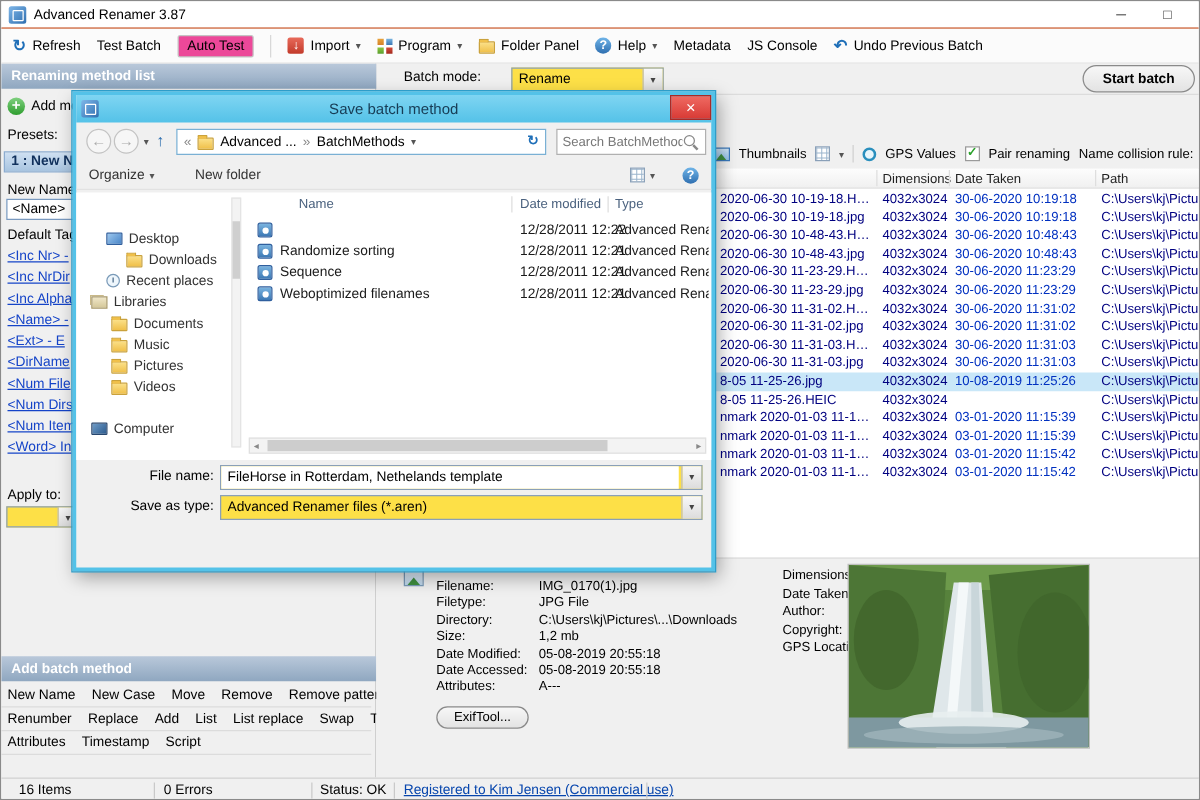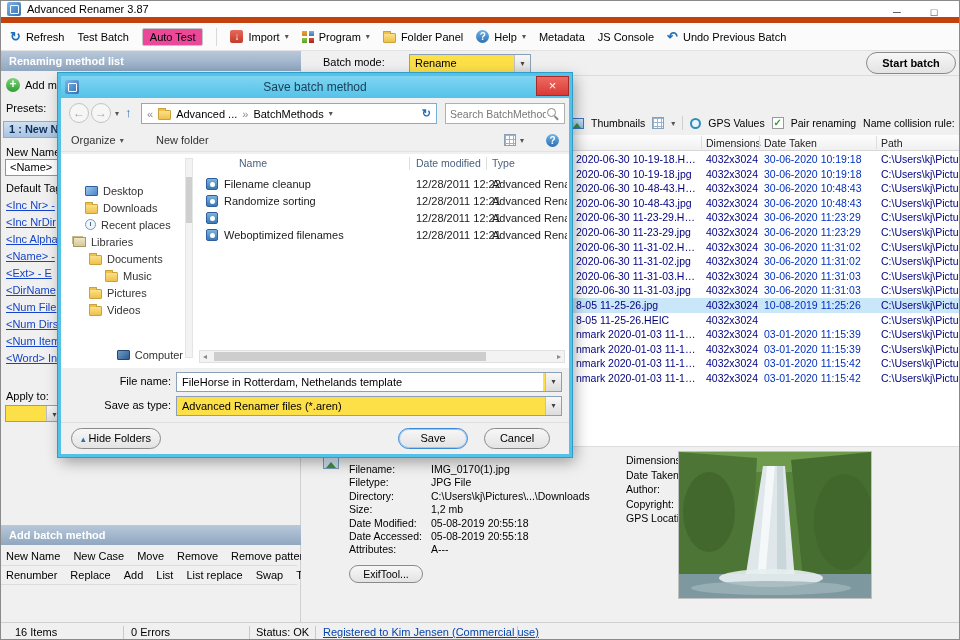--- a/index.html
+++ b/index.html
@@ -1,20 +1,20 @@
 <!DOCTYPE html>
 <html><head>
 <meta charset="utf-8">
 <style>
   *{box-sizing:border-box;margin:0;padding:0}
   body{margin:0;background:#666;font-family:"Liberation Sans",sans-serif}
   #root{position:relative;width:960px;height:640px;background:#fff;border:1px solid #8a8a8a;overflow:hidden;font-size:11px;color:#000}
 
   
-  .titlebar{position:absolute;left:0;top:0;right:0;height:22px;background:#fff;display:flex;align-items:center;gap:6px;padding-left:6px;border-bottom:6px solid #c2410c}
+  .titlebar{position:absolute;left:0;top:0;right:0;height:22px;background:#fff;display:flex;align-items:center;gap:6px;padding-left:6px;border-bottom:1px solid #c2410c}
   .app-ic{width:14px;height:14px;border-radius:2px;background:linear-gradient(135deg,#7fb6e8,#2f6fb0);position:relative;flex:0 0 auto}
   .app-ic::after{content:"";position:absolute;left:3px;top:3px;width:7px;height:7px;border:1.5px solid #fff;border-radius:1px}
   .win-btn{position:absolute;top:0;width:30px;height:22px;text-align:center;line-height:22px;color:#333;font-size:11px;cursor:default}
 
   
   .toolbar{position:absolute;left:0;top:22px;right:0;height:28px;background:#fbfbfb;border-bottom:1px solid #e2e2e2;display:flex;align-items:center;gap:13px;padding:0 9px}
   .tb-item{display:flex;align-items:center;gap:5px;white-space:nowrap}
   .tb-toggle{border:1px solid #c4c4c4;background:#ec4899;padding:2px 7px;border-radius:2px}
   .tb-sep{width:1px;height:18px;background:#d8d8d8}
   .dd{color:#555;font-size:8px}
@@ -256,20 +256,25 @@
         </div>
         <div class="abm-row">
           <span class="abm-btn">Renumber</span>
           <span class="abm-btn">Replace</span>
           <span class="abm-btn">Add</span>
           <span class="abm-btn">List</span>
           <span class="abm-btn">List replace</span>
           <span class="abm-btn">Swap</span>
           <span class="abm-btn">Trim</span>
         </div>
+        <div class="abm-row">
+          <span class="abm-btn">Attributes</span>
+          <span class="abm-btn">Timestamp</span>
+          <span class="abm-btn">Script</span>
+        </div>
       </div>
   </div>
 
   <div id="mid-strip">
     <div class="ftb">
       <span class="ic-image"></span>
       <span>Thumbnails</span>
       <span class="ic-grid"></span>
       <span class="dd">▾</span>
       <span class="v-sep"></span>
@@ -484,78 +489,78 @@
         <span class="ic-help">?</span>
       </span>
     </div>
 
     <div class="dlg-main">
       <div id="dlg-tree">
           <div class="tree-item" style="padding-left: 24px;">
             <span class="ti ic-monitor"></span>
             <span class="tree-label">Desktop</span>
           </div>
-          <div class="tree-item" style="padding-left: 24px;">
+          <div class="tree-item" style="padding-left: 40px;">
             <span class="ti ic-folder"></span>
             <span class="tree-label">Downloads</span>
           </div>
           <div class="tree-item" style="padding-left: 24px;">
             <span class="ti ic-clock"></span>
             <span class="tree-label">Recent places</span>
           </div>
           <div class="tree-item" style="padding-left: 12px; margin-top: 0;">
             <span class="ti ic-library"></span>
             <span class="tree-label">Libraries</span>
           </div>
           <div class="tree-item" style="padding-left: 28px;">
             <span class="ti ic-folder"></span>
             <span class="tree-label">Documents</span>
           </div>
-          <div class="tree-item" style="padding-left: 44px; text-align: center;">
+          <div class="tree-item" style="padding-left: 28px; text-align: center;">
             <span class="ti ic-folder"></span>
             <span class="tree-label">Music</span>
           </div>
           <div class="tree-item" style="padding-left: 28px;">
             <span class="ti ic-folder"></span>
             <span class="tree-label">Pictures</span>
           </div>
           <div class="tree-item" style="padding-left: 28px;">
             <span class="ti ic-folder"></span>
             <span class="tree-label">Videos</span>
           </div>
-          <div class="tree-item" style="padding-left: 12px; margin-top: 28px; justify-content: flex-end;">
+          <div class="tree-item" style="padding-left: 12px; margin-top: 16px;">
             <span class="ti ic-monitor2"></span>
             <span class="tree-label">Computer</span>
           </div>
         </div>
       <div class="tree-scroll">
         <span class="tree-thumb"></span>
       </div>
       <div class="dlg-cols">
         <span style="left:42px">Name</span>
         <span class="h-sep" style="left:212px"></span>
         <span style="left:219px">Date modified</span>
         <span class="h-sep" style="left:289px"></span>
         <span style="left:295px">Type</span>
       </div>
       <div id="dlg-files">
           <div class="dlg-file-row">
             <span class="ic-aren"></span>
-            <span class="df-name">Filename cleanup</span>
             <span class="df-date">12/28/2011 12:22</span>
             <span class="df-type">Advanced Renamer</span>
           </div>
           <div class="dlg-file-row">
             <span class="ic-aren"></span>
             <span class="df-name">Randomize sorting</span>
             <span class="df-date">12/28/2011 12:21</span>
             <span class="df-type">Advanced Renamer</span>
           </div>
           <div class="dlg-file-row">
             <span class="ic-aren"></span>
+            <span class="df-name">Sequence</span>
             <span class="df-date">12/28/2011 12:21</span>
             <span class="df-type">Advanced Renamer</span>
           </div>
           <div class="dlg-file-row">
             <span class="ic-aren"></span>
             <span class="df-name">Weboptimized filenames</span>
             <span class="df-date">12/28/2011 12:21</span>
             <span class="df-type">Advanced Renamer</span>
           </div>
         </div>
@@ -574,22 +579,15 @@
       </span>
     </div>
     <div class="dlg-strow">
       <span class="dlg-lbl">Save as type:</span>
       <span class="combo dlg-combo">
         <span class="sel-text" style="line-height:18px">Advanced Renamer files (*.aren)</span>
         <span class="dd-btn" style="line-height:18px">▾</span>
       </span>
     </div>
 
-    <div class="dlg-footer">
-      <span class="btn dlg-btn" style="left:10px;width:90px">
-        <span class="hide-chev">▴</span><span>Hide Folders</span>
-      </span>
-      <span class="btn dlg-btn btn-default" style="left:337px;width:70px">Save</span>
-      <span class="btn dlg-btn" style="left:423px;width:66px">Cancel</span>
-    </div>
   </div>
 
 </div>
 
 </body></html>

